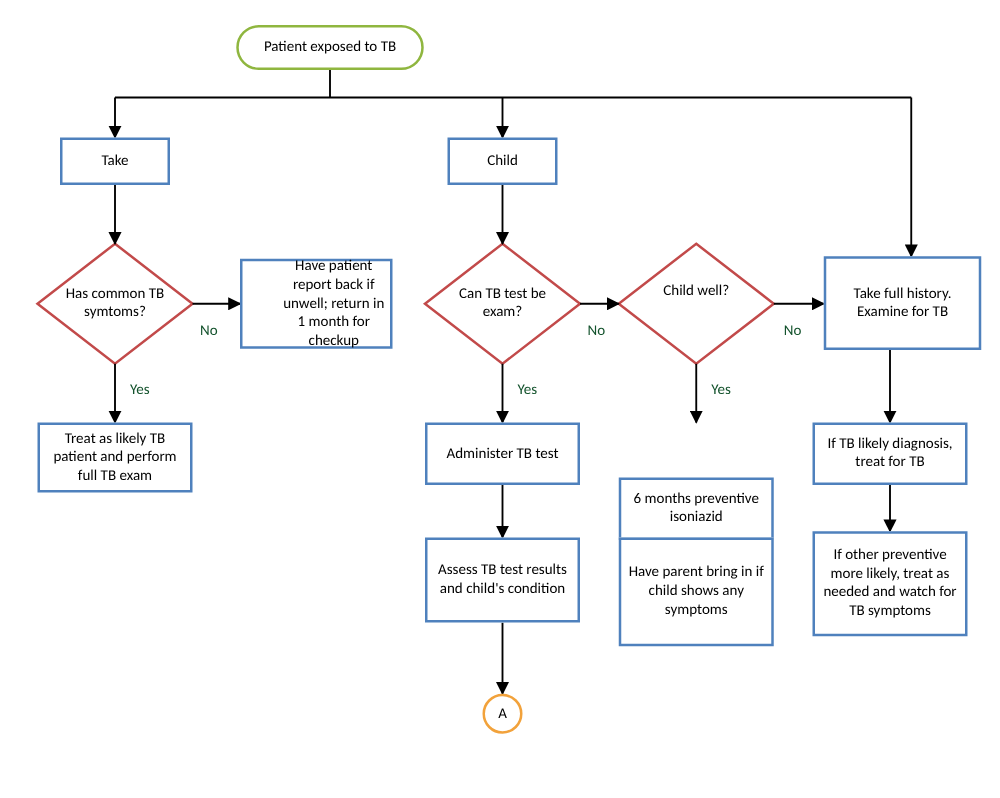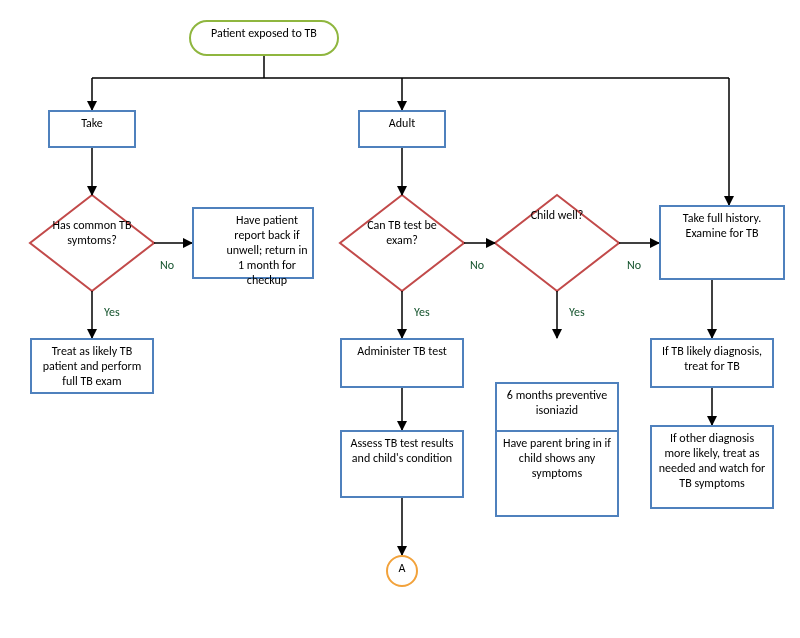--- a/index.html
+++ b/index.html
@@ -9,21 +9,21 @@
     font-size: 12px;
     background: #ffffff;
     width: 800px;
     height: 638px;
     position: relative;
   }
   svg { position: absolute; top: 0; left: 0; }
   .node {
     position: absolute;
     display: flex;
-    align-items: flex-start;
+    align-items: center;
     justify-content: center;
     text-align: center;
     box-sizing: border-box;
     line-height: 1.25;
     padding: 4px;
   }
   .terminator {
     border: 2px solid #8fb63f;
     border-radius: 18px;
     background: #fff;
@@ -100,21 +100,21 @@
 
 <div class="node terminator" style="left:189px; top:20px; width:150px; height:36px;">
   <span>Patient exposed to TB</span>
 </div>
 
 <div class="node process" style="left:48px; top:110px; width:88px; height:38px;">
   <span>Take</span>
 </div>
 
 <div class="node process" style="left:358px; top:110px; width:88px; height:38px;">
-  <span>Adult</span>
+  <span>Child</span>
 </div>
 
 <div class="node decision" style="left:46px; top:214px; width:92px; height:58px;">
   <span>Has common TB symtoms?</span>
 </div>
 <div class="node decision" style="left:356px; top:214px; width:92px; height:58px;">
   <span>Can TB test be exam?</span>
 </div>
 <div class="node decision" style="left:511px; top:204px; width:92px; height:58px;">
   <span>Child well?</span>
@@ -150,21 +150,21 @@
 
 <div class="node process" style="left:659px; top:205px; width:126px; height:75px;">
   <span>Take full history. Examine for TB</span>
 </div>
 
 <div class="node process" style="left:650px; top:338px; width:124px; height:50px;">
   <span>If TB likely diagnosis, treat for TB</span>
 </div>
 
 <div class="node process" style="left:650px; top:425px; width:124px; height:84px;">
-  <span>If other diagnosis more likely, treat as needed and watch for TB symptoms</span>
+  <span>If other preventive more likely, treat as needed and watch for TB symptoms</span>
 </div>
 
 <div class="edge-label" style="left:160px; top:258px;">No</div>
 <div class="edge-label" style="left:104px; top:305px;">Yes</div>
 <div class="edge-label" style="left:414px; top:305px;">Yes</div>
 <div class="edge-label" style="left:470px; top:258px;">No</div>
 <div class="edge-label" style="left:569px; top:305px;">Yes</div>
 <div class="edge-label" style="left:627px; top:258px;">No</div>
 
 </body></html>

